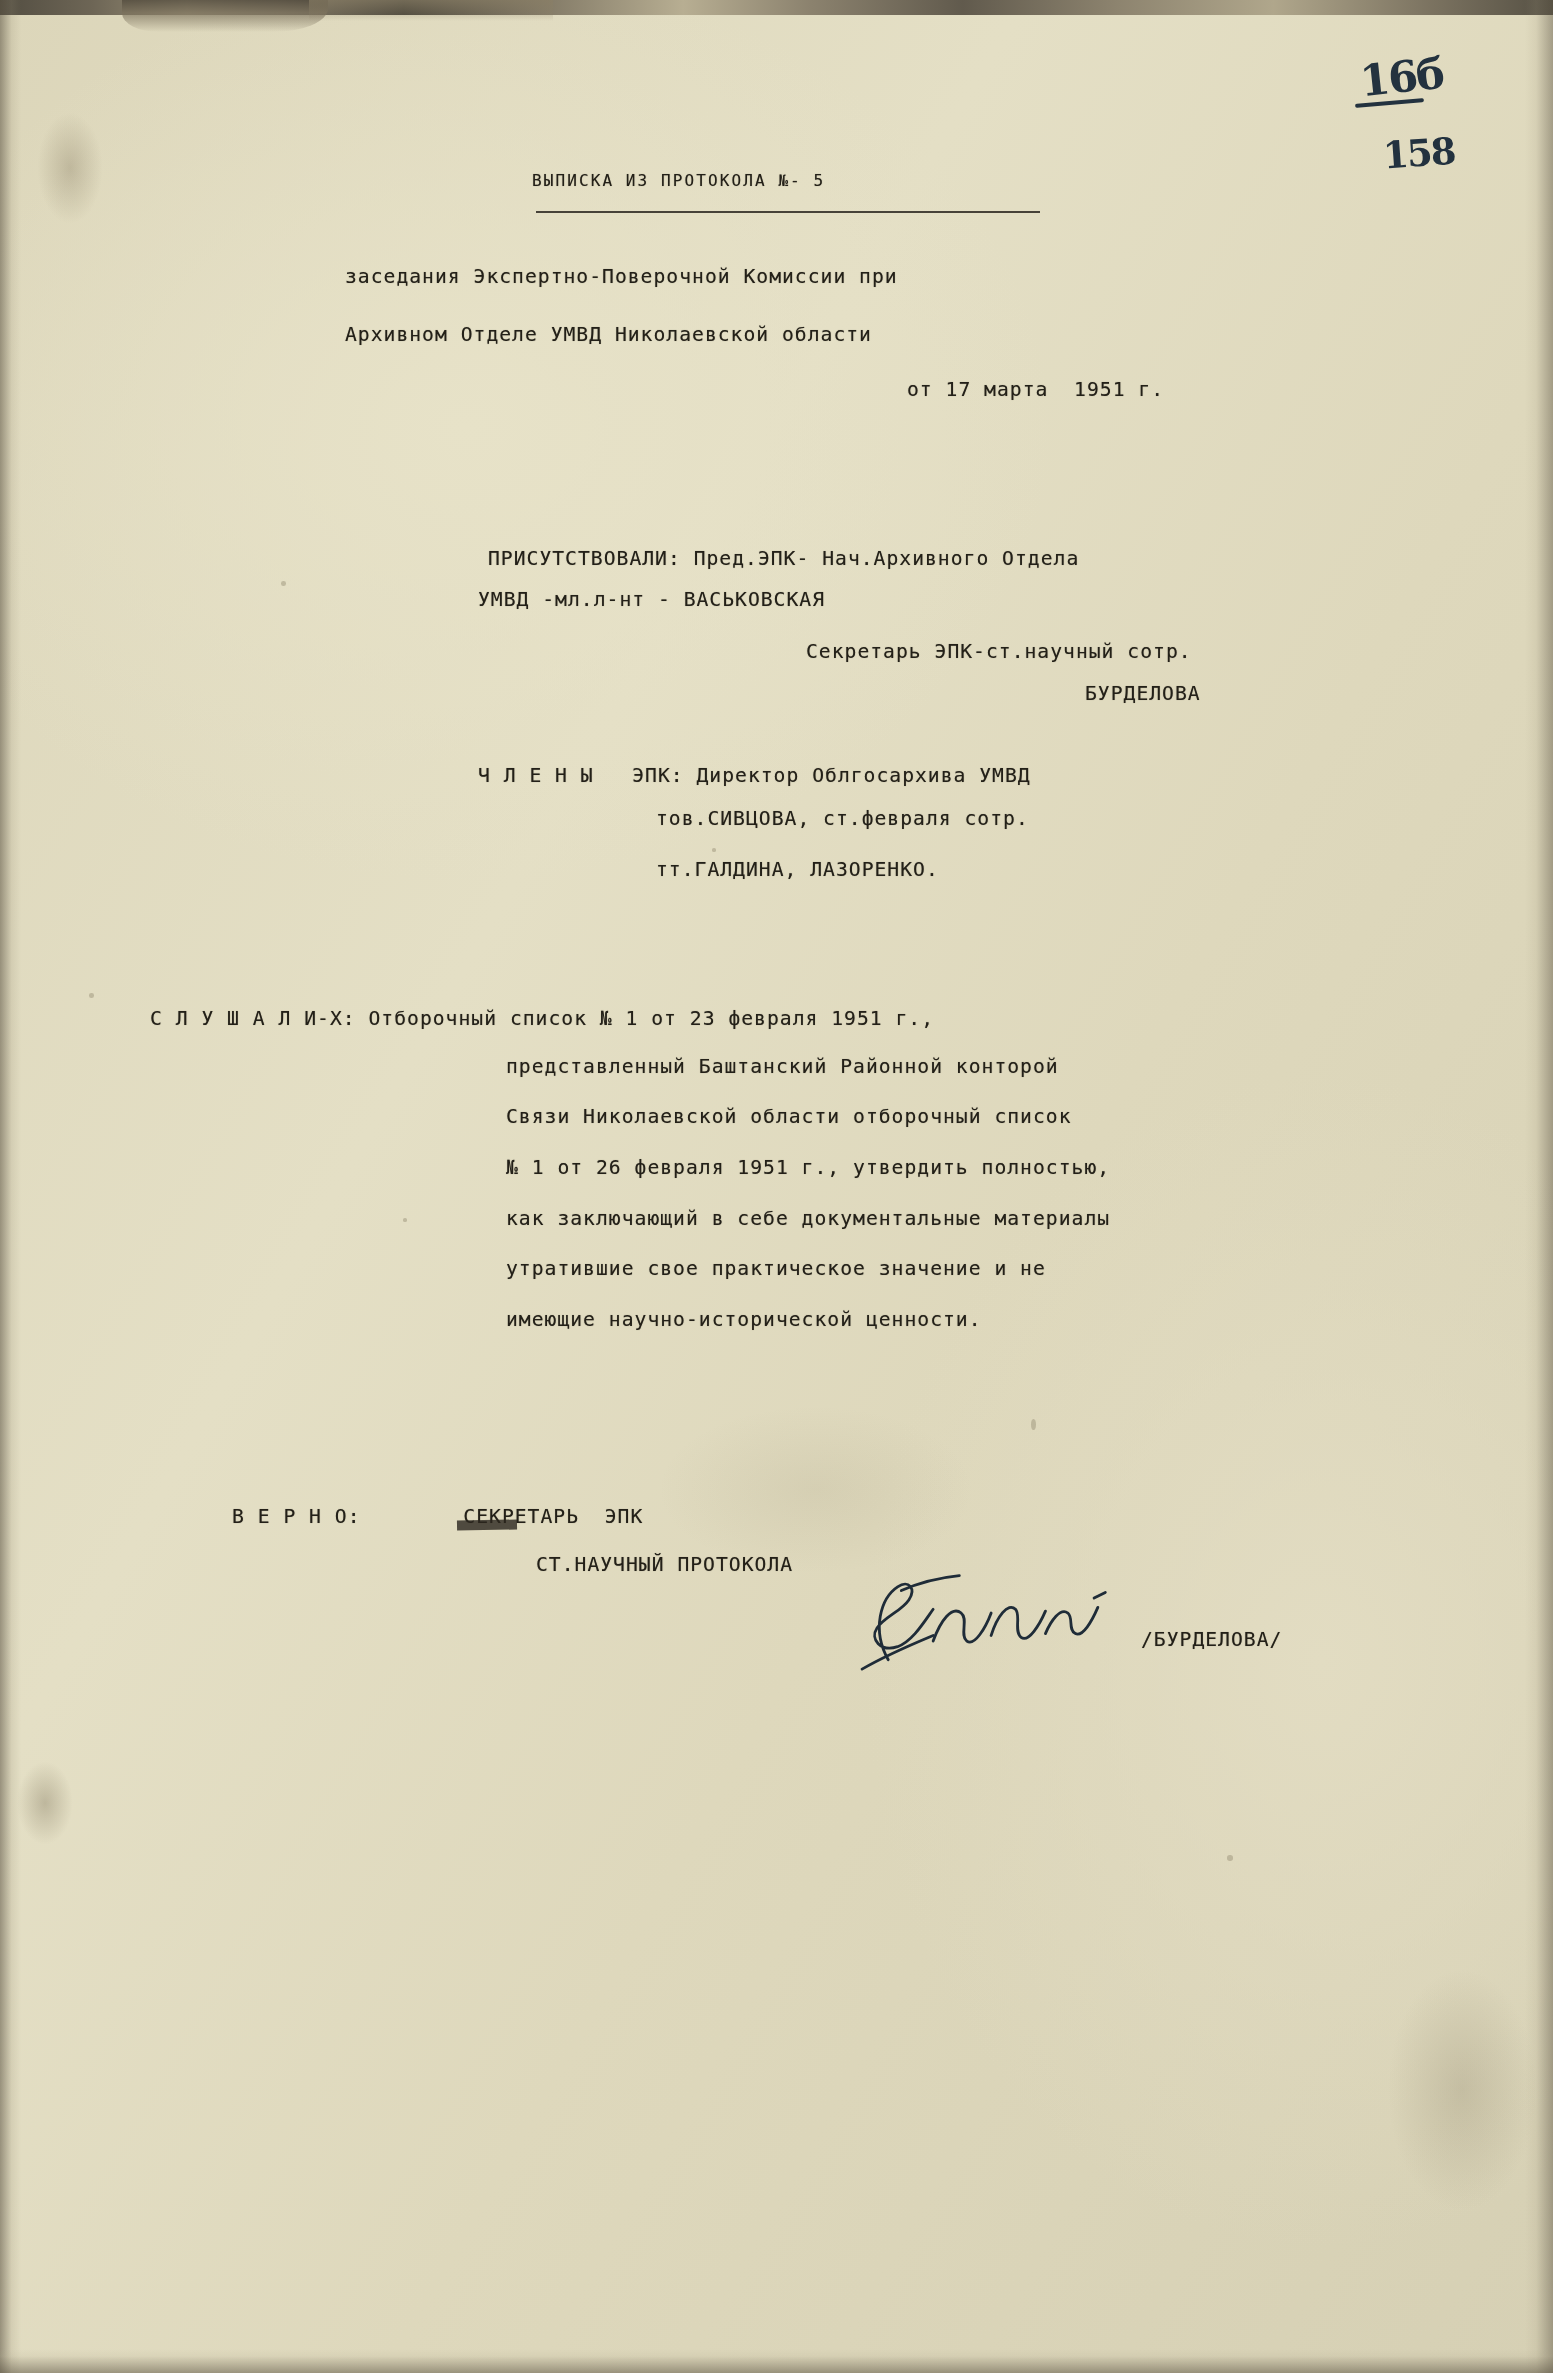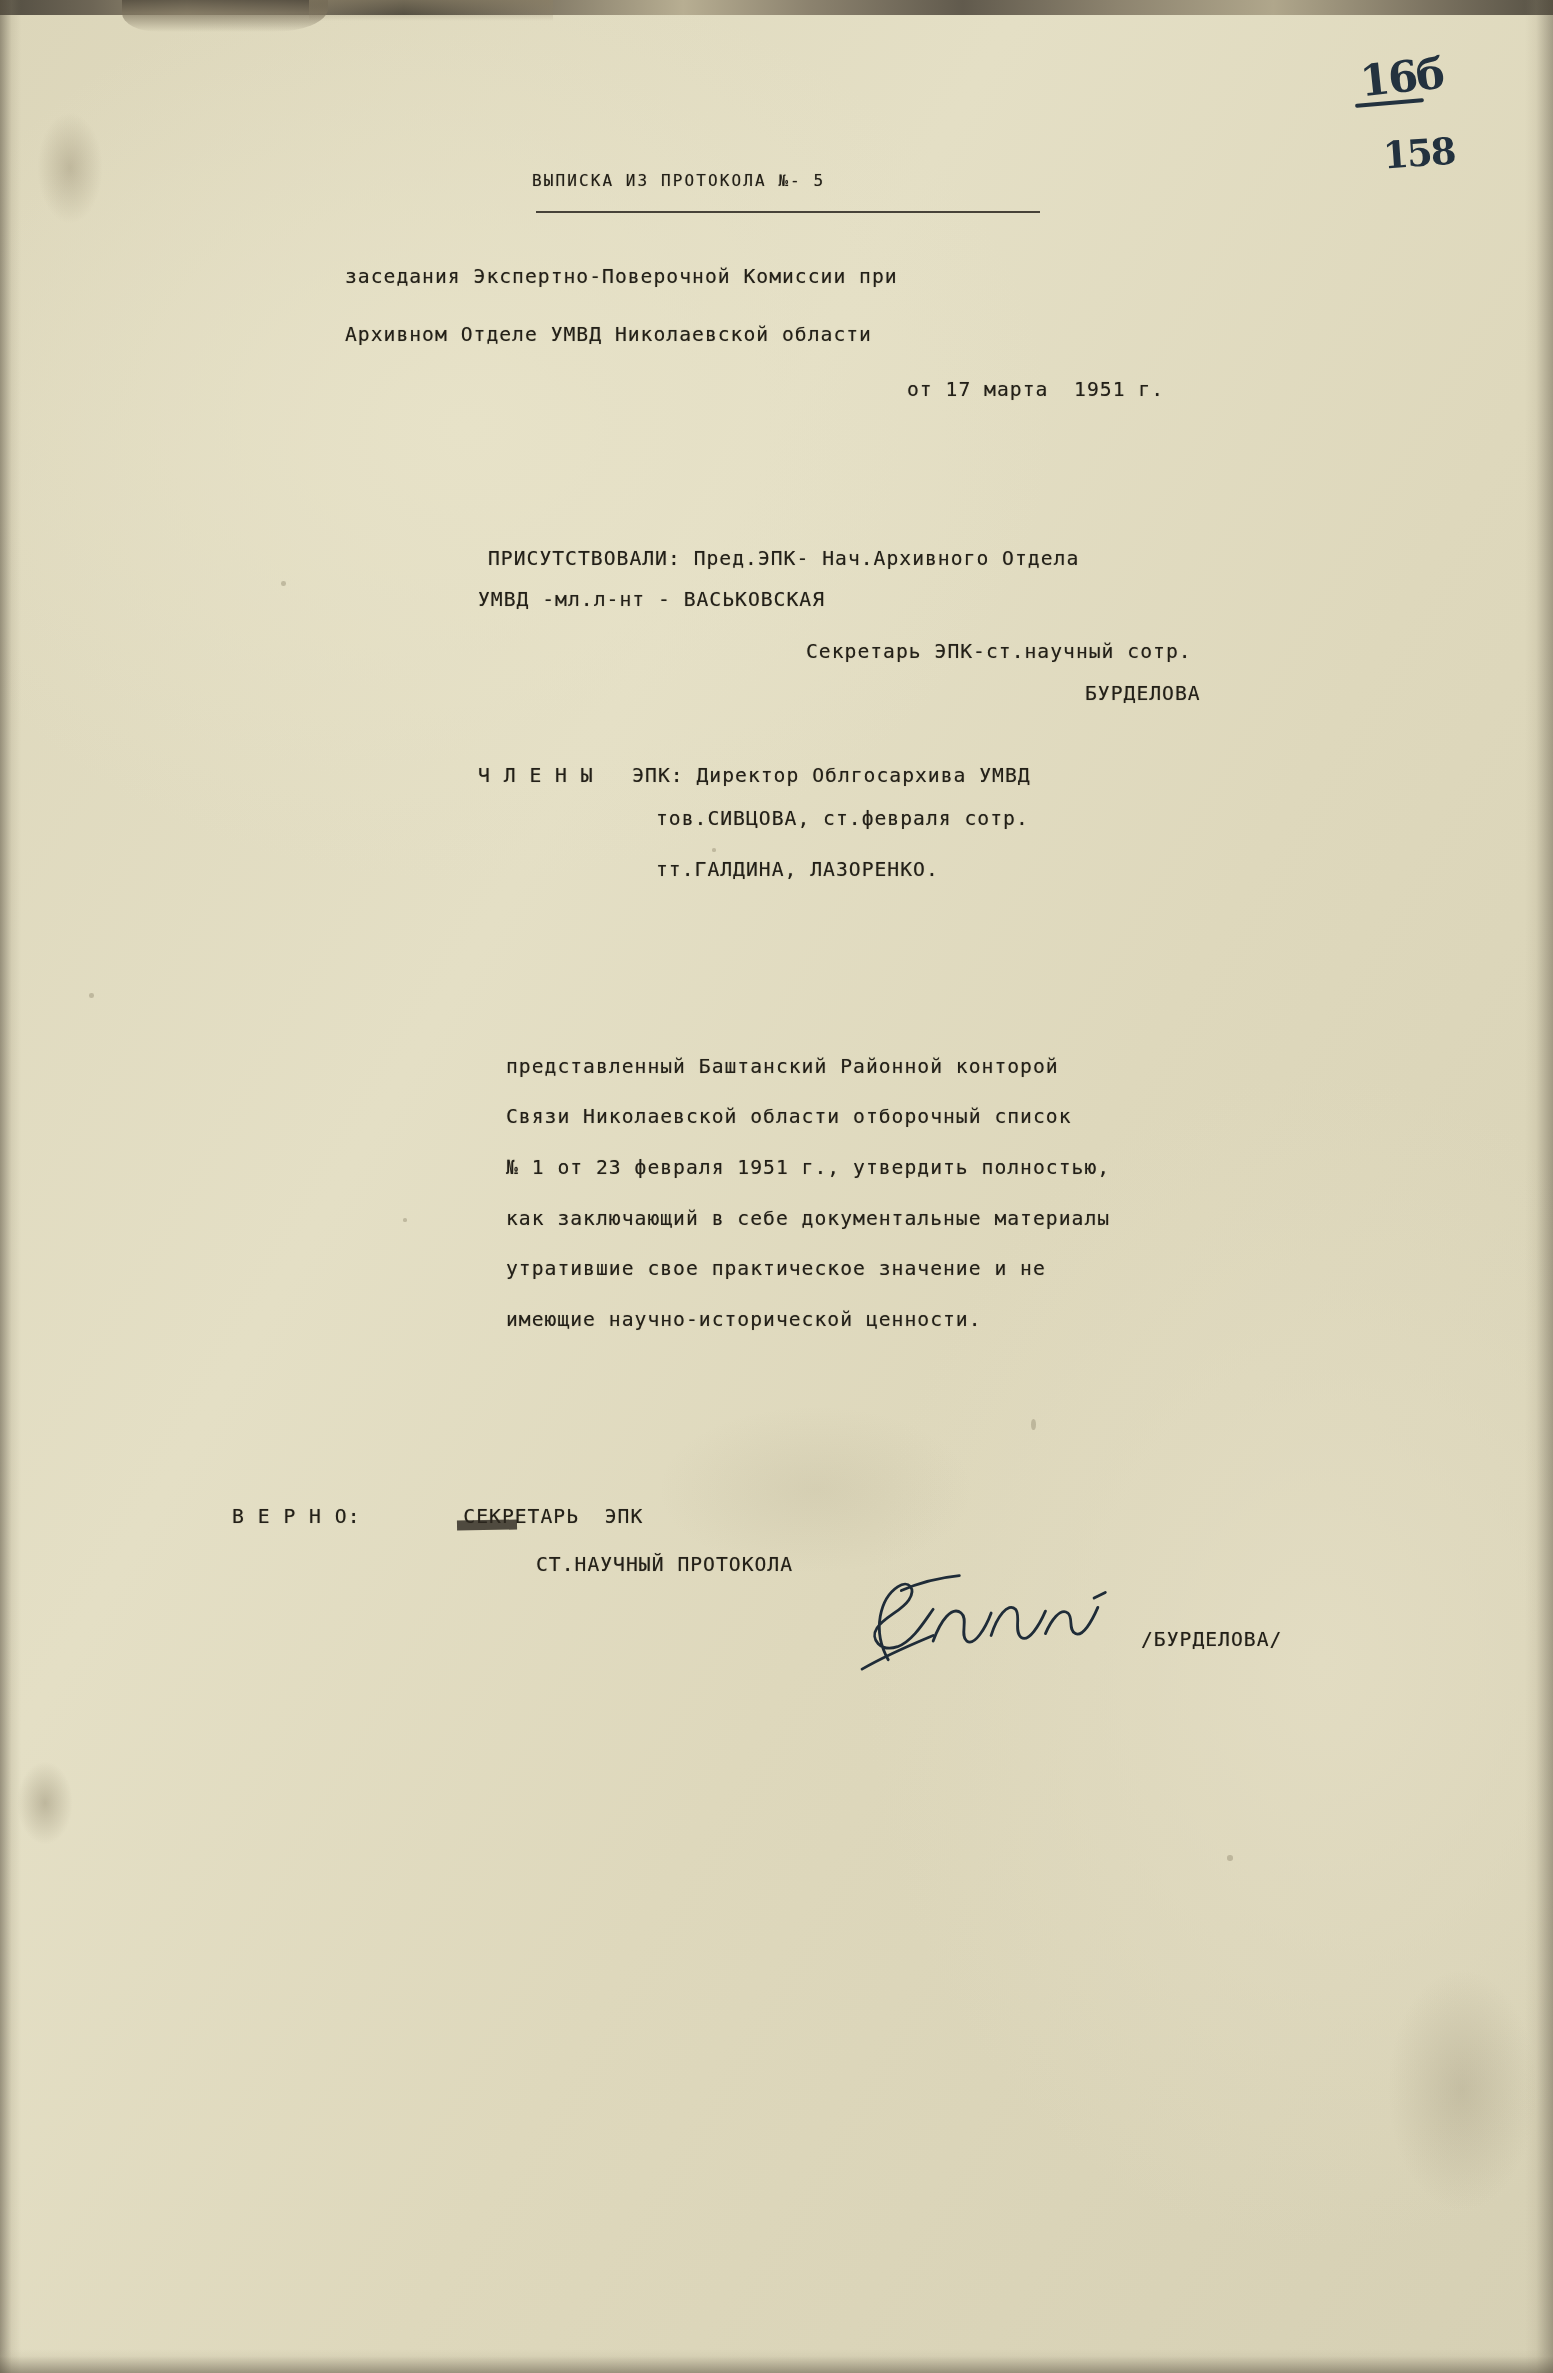--- a/index.html
+++ b/index.html
@@ -205,23 +205,24 @@
 
     <div class="ln p1">ПРИСУТСТВОВАЛИ: Пред.ЭПК- Нач.Архивного Отдела</div>
     <div class="ln p2">УМВД -мл.л-нт - ВАСЬКОВСКАЯ</div>
     <div class="ln p3">Секретарь ЭПК-ст.научный сотр.</div>
     <div class="ln p4">БУРДЕЛОВА</div>
 
     <div class="ln m1">Ч Л Е Н Ы   ЭПК: Директор Облгосархива УМВД</div>
     <div class="ln m2">тов.СИВЦОВА, ст.февраля сотр.</div>
     <div class="ln m3">тт.ГАЛДИНА, ЛАЗОРЕНКО.</div>
 
+    <div class="ln h1">С Л У Ш А Л И-Х: Отборочный список № 1 от 23 февраля 1951 г.,</div>
     <div class="ln h2">представленный Баштанский Районной конторой</div>
     <div class="ln h3">Связи Николаевской области отборочный список</div>
-    <div class="ln h4">№ 1 от 23 февраля 1951 г., утвердить полностью,</div>
+    <div class="ln h4">№ 1 от 26 февраля 1951 г., утвердить полностью,</div>
     <div class="ln h5">как заключающий в себе документальные материалы</div>
     <div class="ln h6">утратившие свое практическое значение и не</div>
     <div class="ln h7">имеющие научно-исторической ценности.</div>
 
     <div class="ln v1">В Е Р Н О:        СЕКРЕТАРЬ  ЭПК</div>
     <div class="strike"></div>
     <div class="ln v2">СТ.НАУЧНЫЙ ПРОТОКОЛА</div>
     <div class="ln v3">/БУРДЕЛОВА/</div>
   </div>
 

